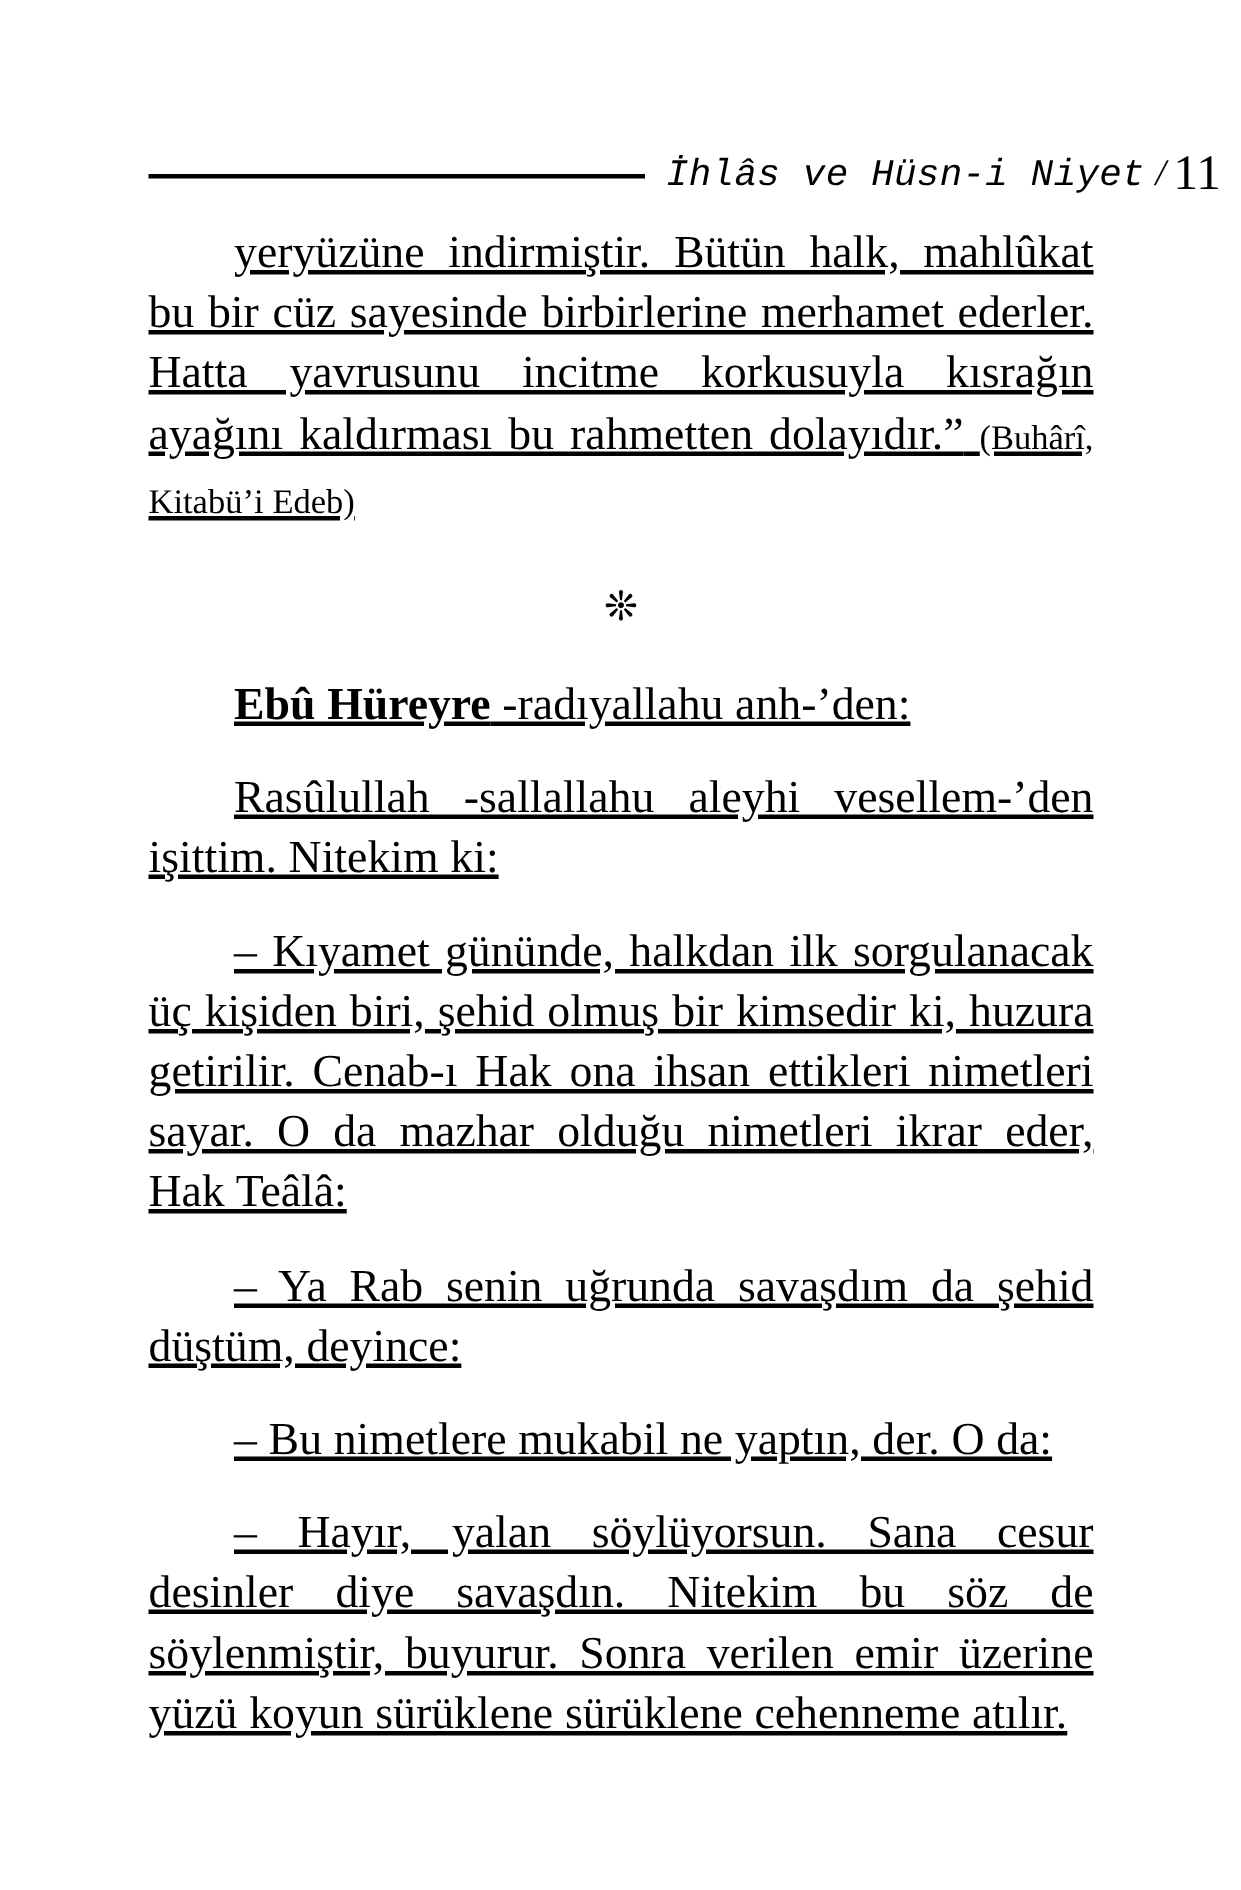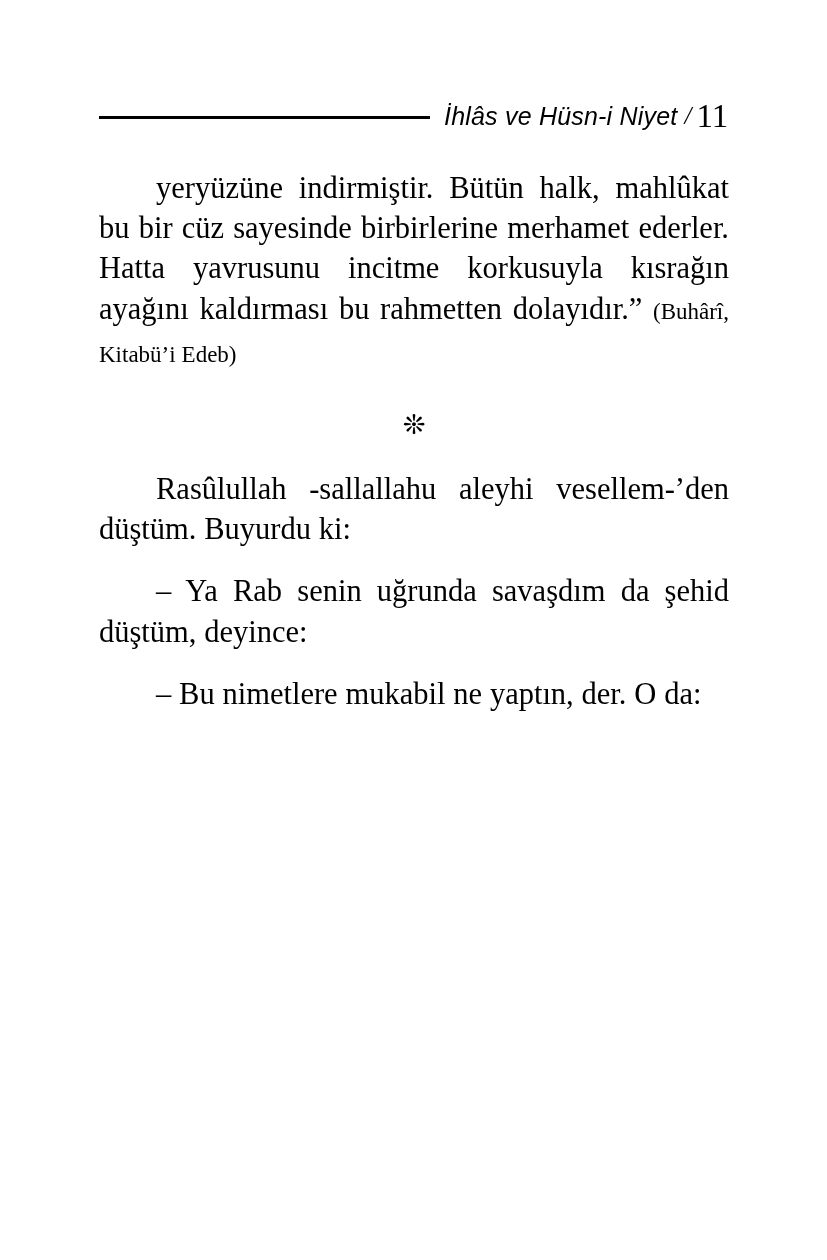--- a/index.html
+++ b/index.html
@@ -35,21 +35,21 @@
     flex: 0 0 auto;
     width: 331px;
     height: 3px;
     background: #000000;
     margin-top: 2px;
   }
 
   .header-title {
     flex: 0 0 auto;
     padding-left: 14px;
-    font-family: Liberation Sans, sans-serif;
+    font-family: Liberation Mono, monospace;
     font-style: italic;
     font-size: 25px;
     line-height: 1;
     letter-spacing: 0.2px;
     white-space: nowrap;
   }
 
   .header-sep {
     font-style: italic;
     font-size: 25px;
@@ -58,22 +58,23 @@
 
   .header-pageno {
     font-style: normal;
     font-size: 33px;
   }
 
   
   .content {
     position: absolute;
     left: 99px;
-    top: 168px;
+    top: 148px;
     width: 630px;
+    text-decoration: underline;
   }
 
   p.para {
     margin: 0;
     font-size: 30.5px;
     line-height: 40.2px;
     text-align: justify;
     text-align-last: left;
     text-indent: 57px;
     word-spacing: 0.2px;
@@ -120,24 +121,27 @@
     <div class="header-sep">/</div>
     <div class="header-pageno">11</div>
   </div>
 
   <div class="content">
 
     <p class="para"><span>yeryüzüne indirmiştir. Bütün halk, mahlûkat bu bir cüz sayesinde birbirlerine merhamet ederler. Hatta yavrusunu incitme korkusuyla kısrağın ayağını kaldırması bu rahmetten dolayıdır.”</span> <span class="citation">(Buhârî, Kitabü’i Edeb)</span></p>
 
     <div class="ornament"><span>❊</span></div>
 
+    <p class="para"><span class="bold-name">Ebû Hüreyre</span><span> -radıyallahu anh-’den:</span></p>
 
-    <p class="para gap">Rasûlullah -sallallahu aleyhi vesellem-’den düştüm. Buyurdu ki:</p>
+    <p class="para gap">Rasûlullah -sallallahu aleyhi vesellem-’den işittim. Nitekim ki:</p>
 
+    <p class="para gap">– Kıyamet gününde, halkdan ilk sorgulanacak üç kişiden biri, şehid olmuş bir kimsedir ki, huzura getirilir. Cenab-ı Hak ona ihsan ettikleri nimetleri sayar. O da mazhar olduğu nimetleri ikrar eder, Hak Teâlâ:</p>
 
     <p class="para gap">– Ya Rab senin uğrunda savaşdım da şehid düştüm, deyince:</p>
 
     <p class="para gap">– Bu nimetlere mukabil ne yaptın, der. O da:</p>
 
+    <p class="para gap">– Hayır, yalan söylüyorsun. Sana cesur desinler diye savaşdın. Nitekim bu söz de söylenmiştir, buyurur. Sonra verilen emir üzerine yüzü koyun sürüklene sürüklene cehenneme atılır.</p>
 
   </div>
 
 </div>
 
 </body></html>

